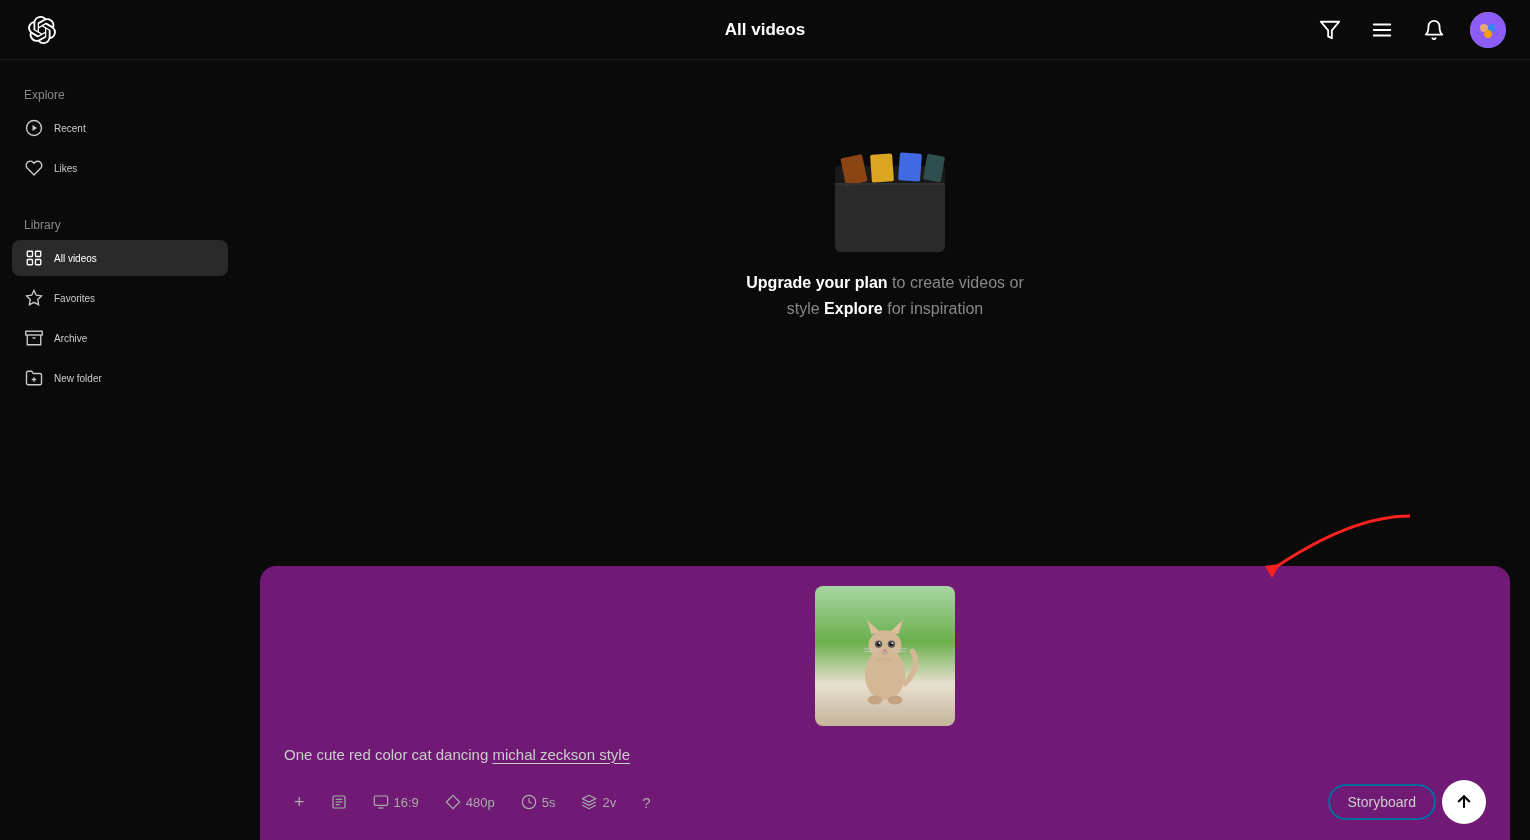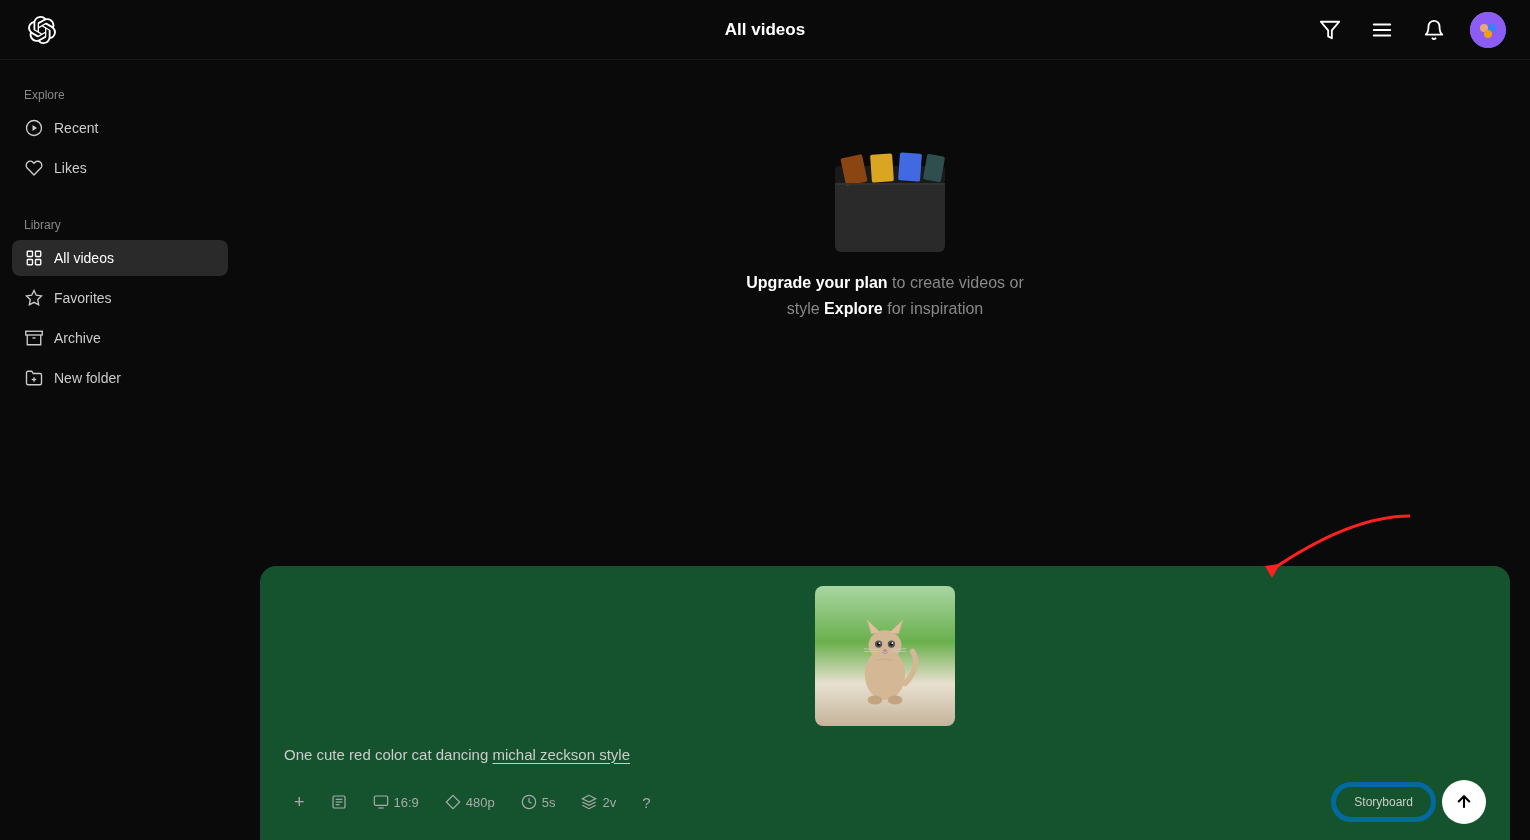--- a/index.html
+++ b/index.html
@@ -98,21 +98,21 @@
       text-transform: none;
       font-weight: 500;
     }
     .sidebar-item {
       display: flex;
       align-items: center;
       gap: 10px;
       padding: 9px 12px;
       border-radius: 8px;
       cursor: pointer;
-      font-size: 14px;
+      font-size: 10px;
       color: #cccccc;
       transition: background 0.15s;
     }
     .sidebar-item.active {
       background: #2a2a2a;
       color: #ffffff;
     }
     .sidebar-item-icon {
       font-size: 16px;
       width: 20px;
@@ -175,21 +175,21 @@
       font-weight: 700;
       text-decoration: none;
     }
 
     
     .prompt-area {
       position: absolute;
       bottom: 0;
       left: 20px;
       right: 20px;
-      background: #14532d;
+      background: #701a75;
       border-radius: 16px 16px 0 0;
       padding: 20px 24px 16px;
       display: flex;
       flex-direction: column;
       gap: 14px;
     }
 
     .prompt-image-row {
       display: flex;
       justify-content: center;
@@ -271,23 +271,23 @@
     }
 
     .toolbar-spacer {
       flex: 1;
     }
 
     .storyboard-btn {
       padding: 8px 18px;
       border-radius: 20px;
       background: transparent;
-      border: 5px solid #0369a1;
+      border: 2px solid #0369a1;
       color: #cccccc;
-      font-size: 12px;
+      font-size: 14px;
       cursor: pointer;
     }
 
     .submit-btn {
       width: 44px;
       height: 44px;
       border-radius: 50%;
       background: #ffffff;
       border: none;
       display: flex;

